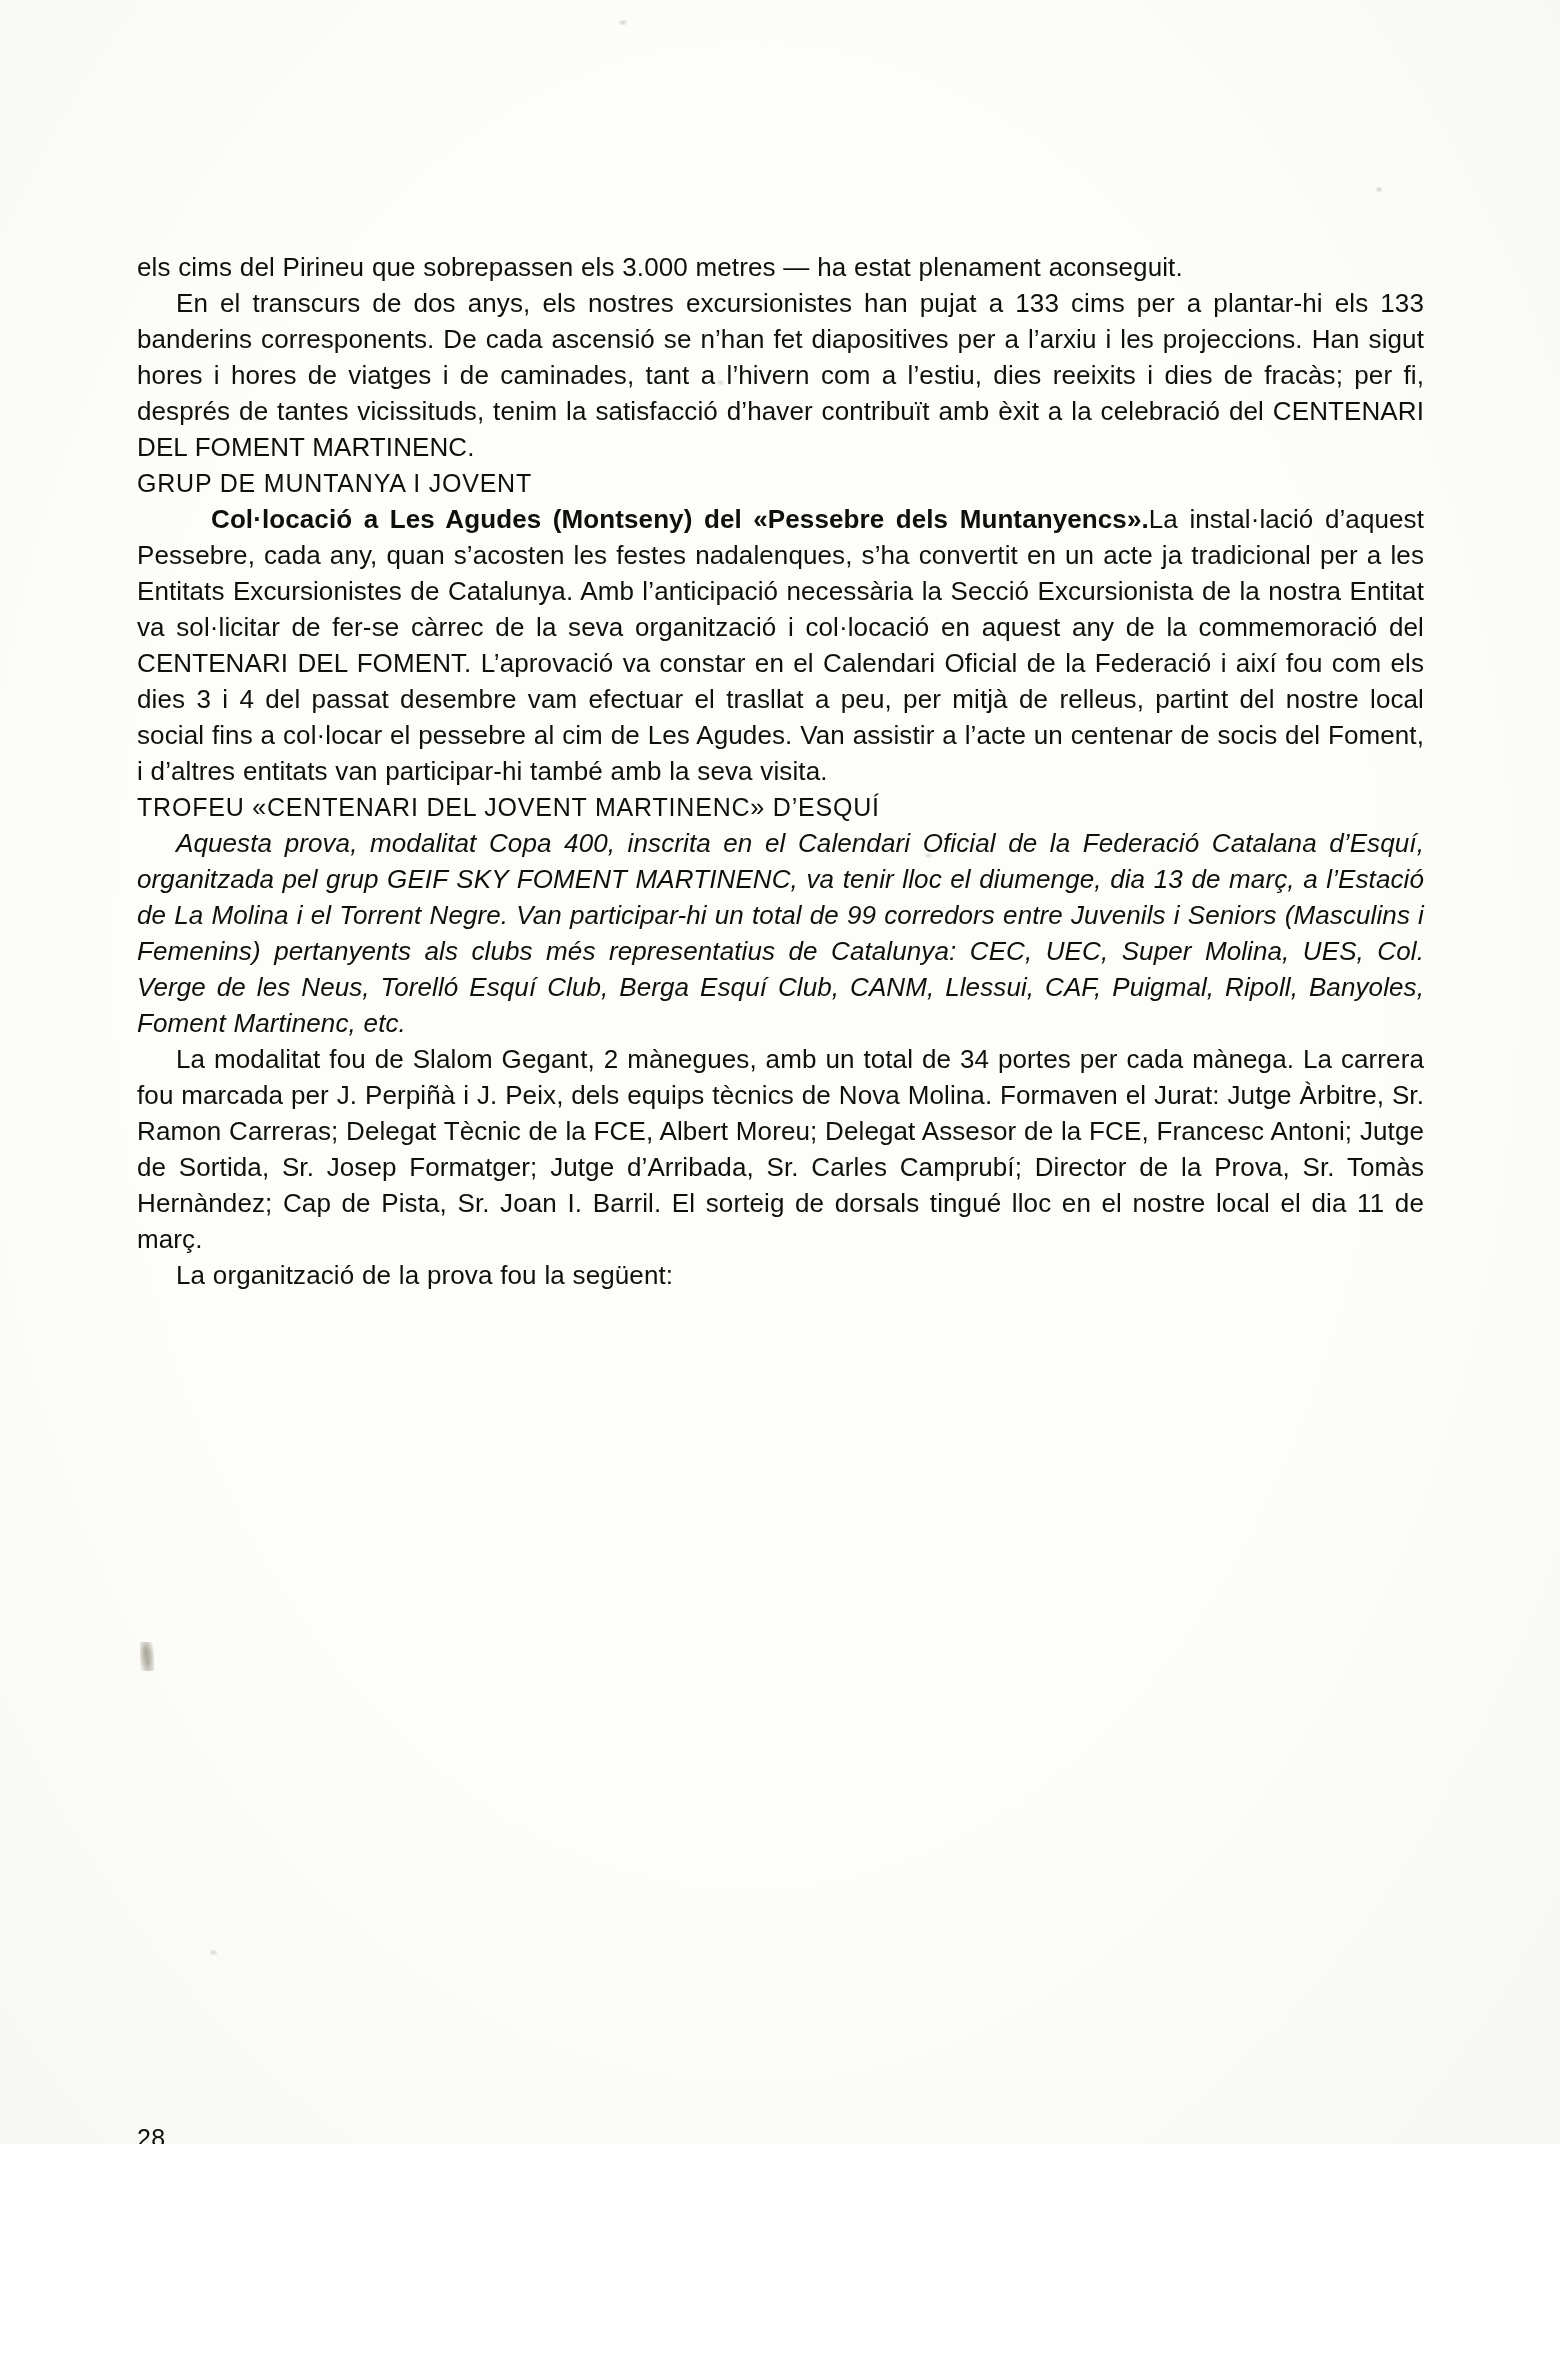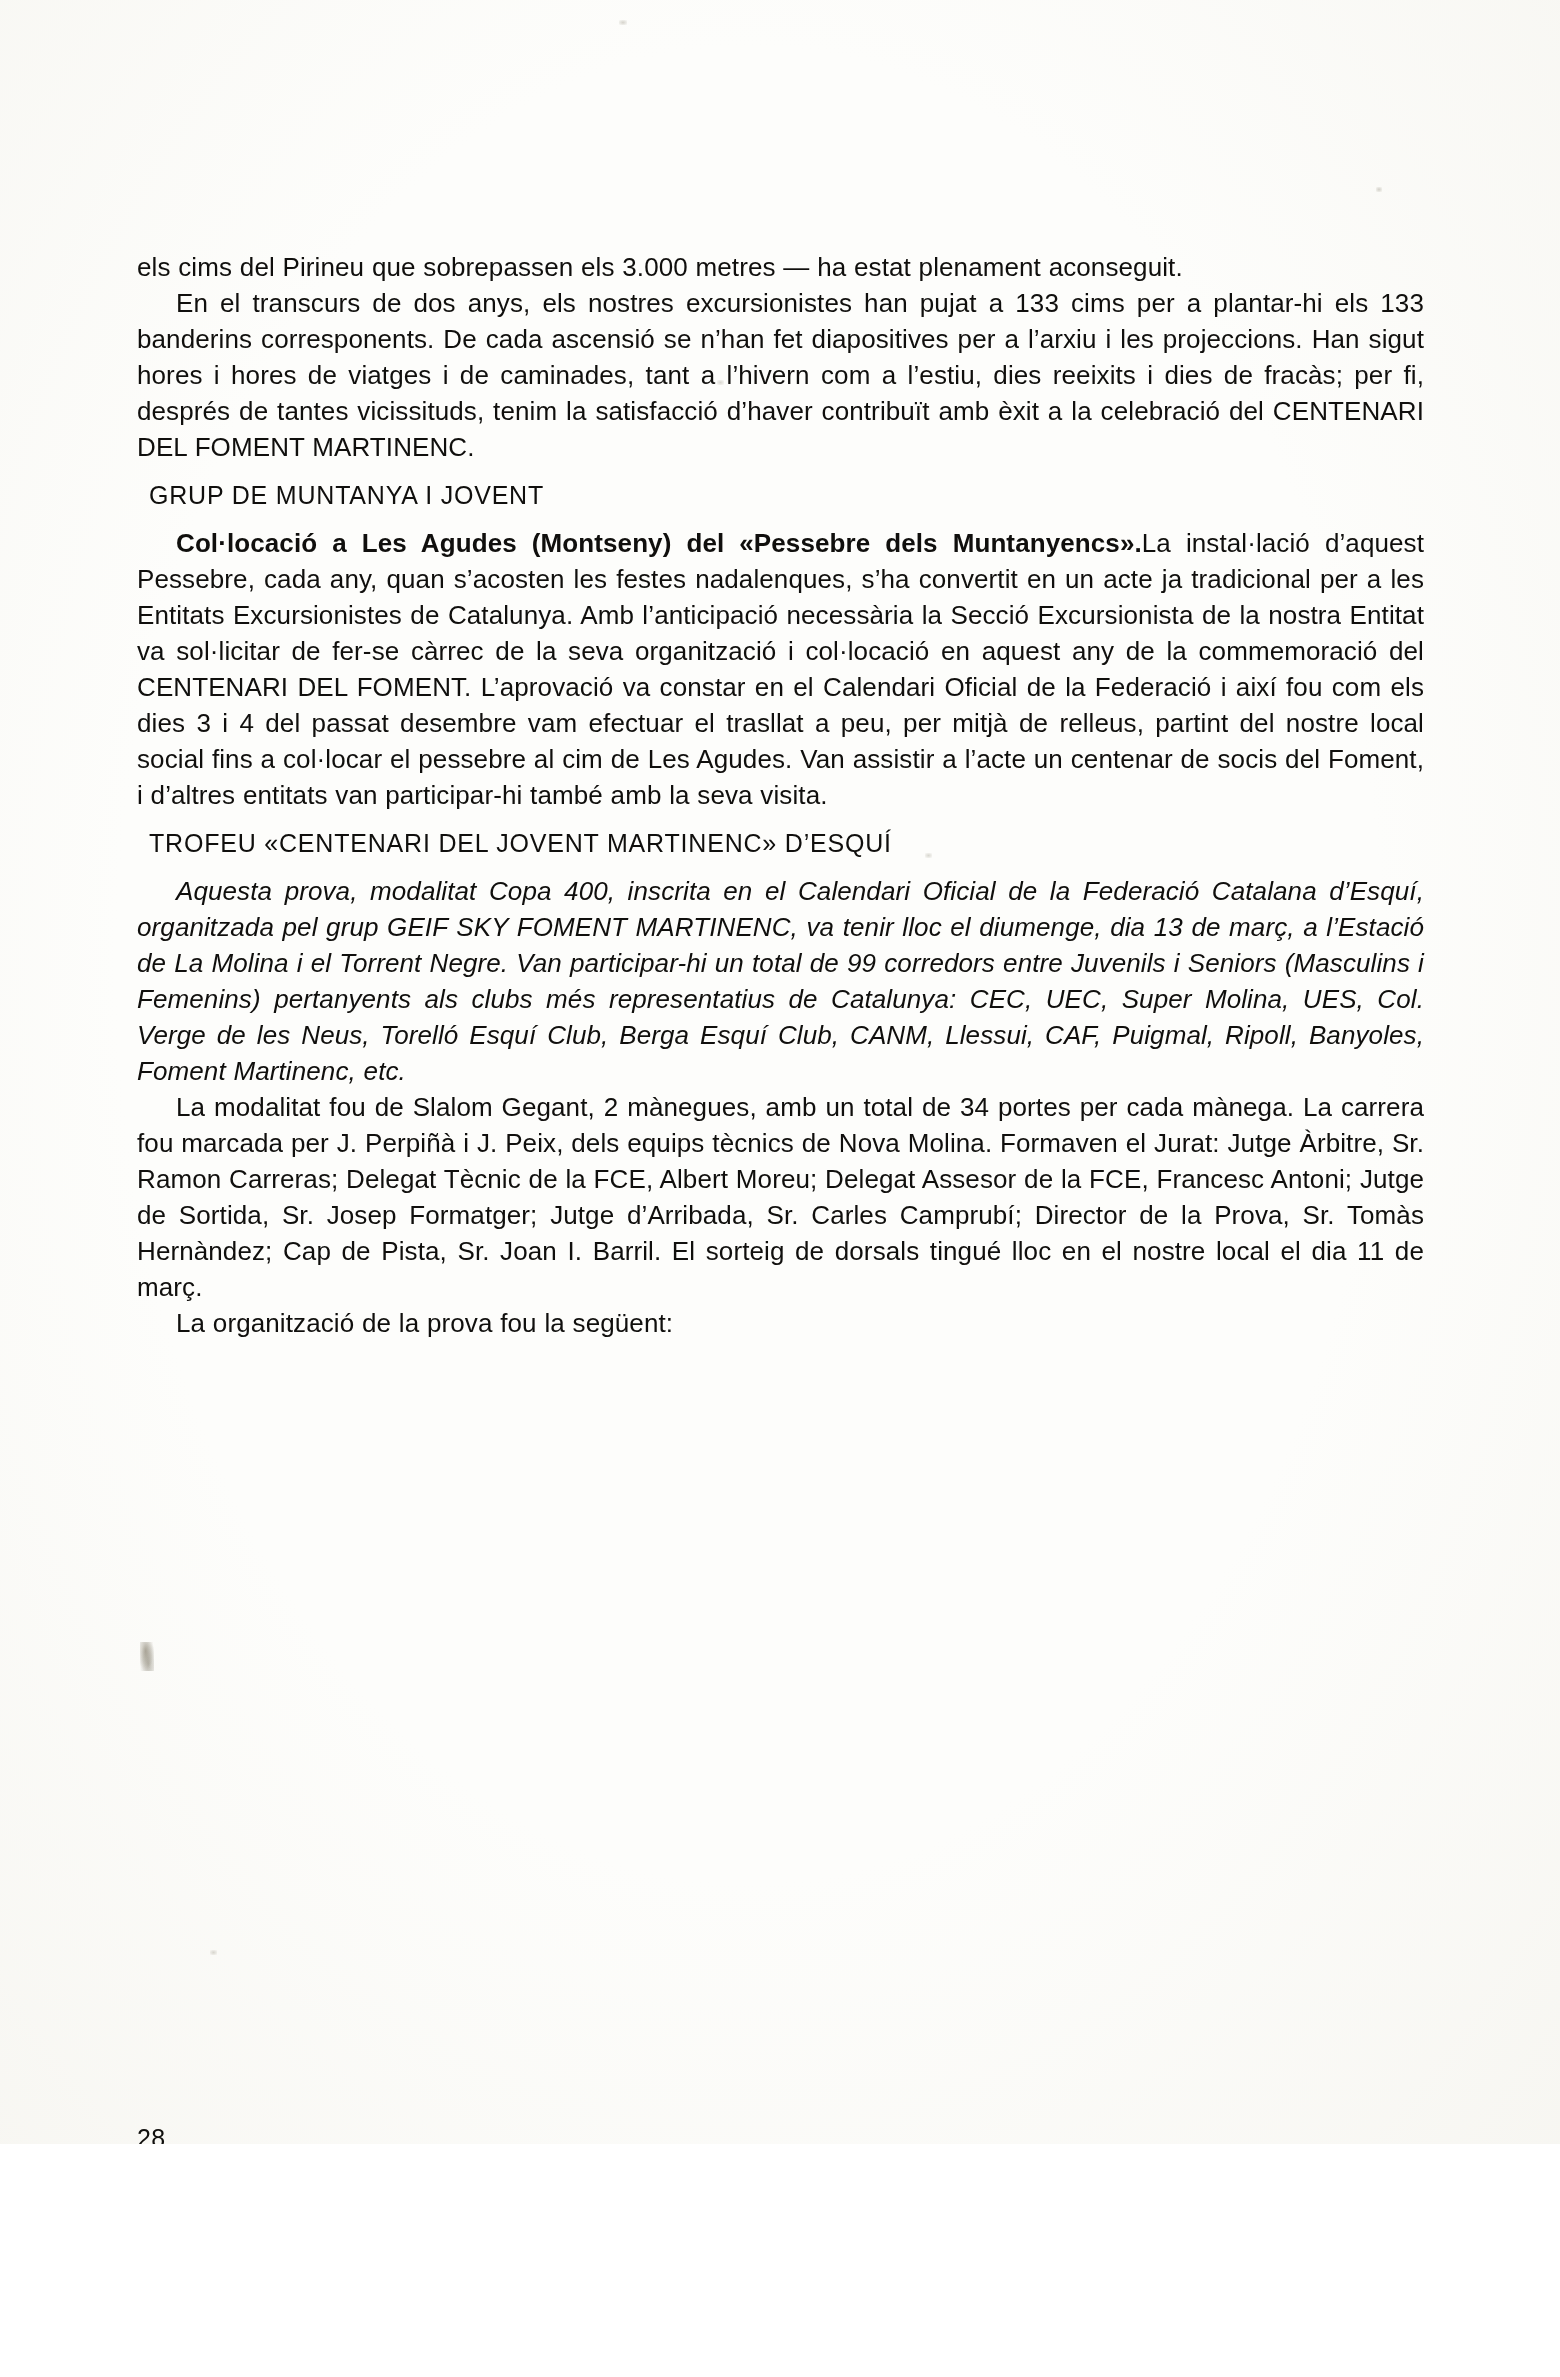--- a/index.html
+++ b/index.html
@@ -42,31 +42,32 @@
     text-justify: inter-word;
     letter-spacing: 0.1px;
     word-spacing: 0.4px;
   }
 
   p.indent {
     text-indent: 39px;
   }
 
   h2.heading {
-    margin: 12px;
+    margin: 0;
     font-size: 25px;
     line-height: 36px;
     font-weight: 400;
     letter-spacing: 0.8px;
     text-align: left;
   }
 
   .lead {
     font-weight: 700;
     letter-spacing: 0.1px;
+    margin-left: 35px;
   }
 
   .gap-before-heading-1 { margin-top: 52px; }
   .gap-after-heading-1  { margin-top: 34px; }
   .gap-before-heading-2 { margin-top: 56px; }
   .gap-after-heading-2  { margin-top: 36px; font-style: italic; }
 
   #pagenum {
     position: absolute;
     left: 137px;

